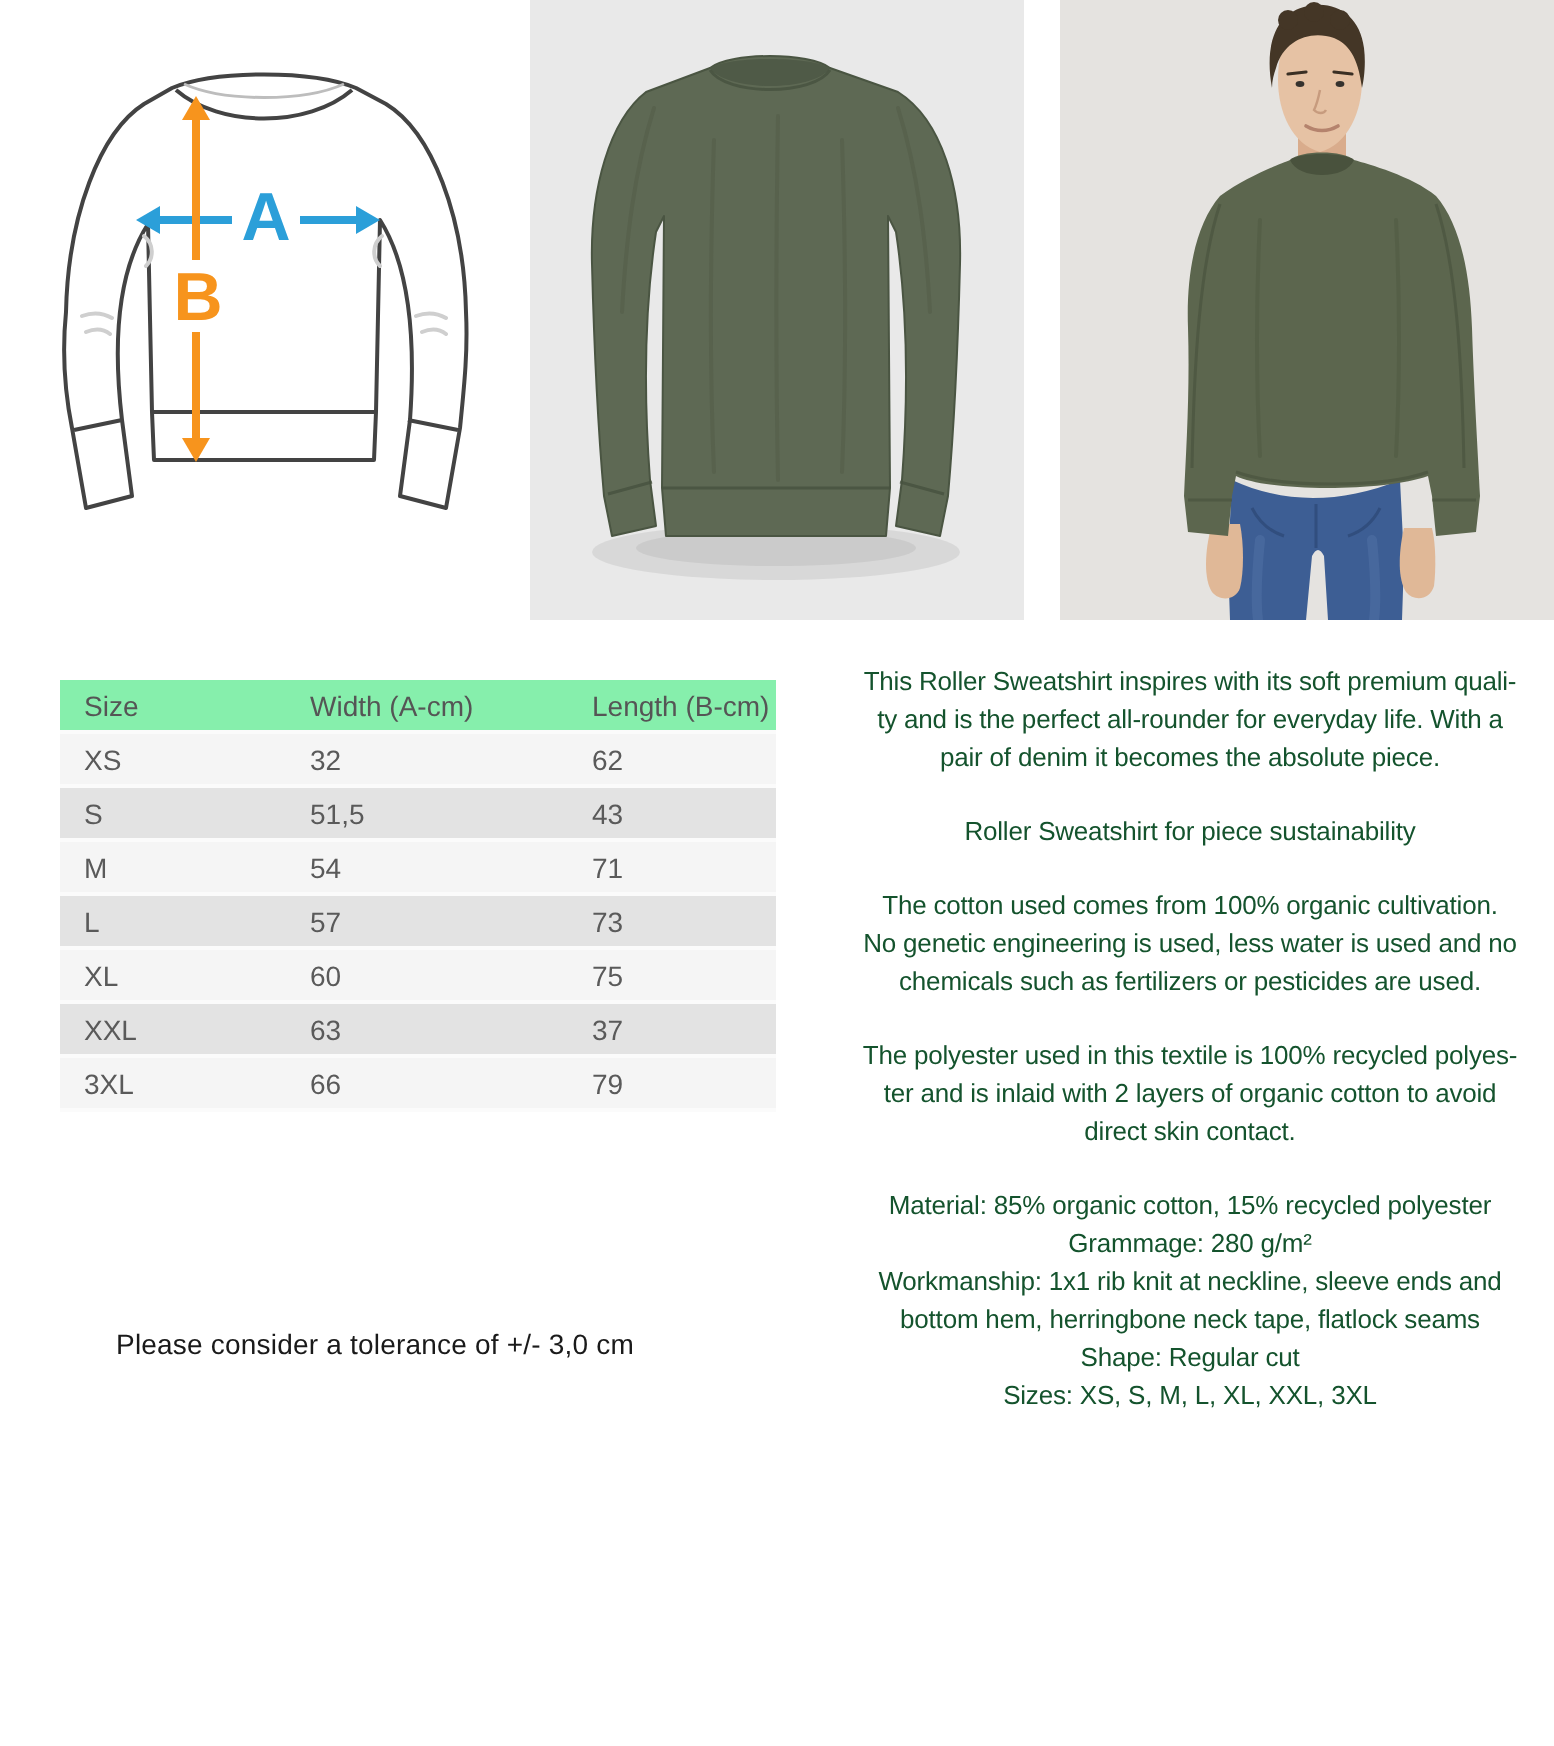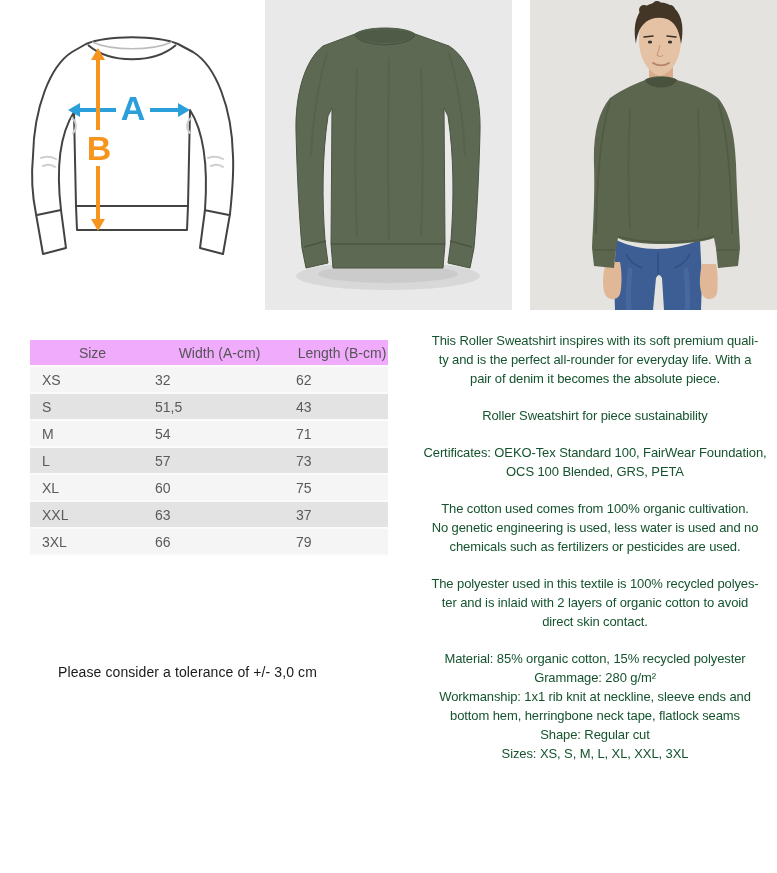--- a/index.html
+++ b/index.html
@@ -20,22 +20,22 @@
     border-collapse:collapse;
     width:358px;
     font-size:14px;
     color:#5a5a5a;
     table-layout:fixed;
   }
   .size-table col.c1{width:113px;}
   .size-table col.c2{width:141px;}
   .size-table col.c3{width:104px;}
   .size-table th{
-    text-align:center;font-weight:400;
-    background:#f0abfc;color:#555555;
+    text-align:left;font-weight:400;
+    background:#86efac;color:#555555;
     height:25px;padding:0 0 0 12px;
     border-bottom:2px solid #fbfbfb;
   }
   .size-table td{
     height:25px;padding:0 0 0 12px;
     border-bottom:2px solid #fbfbfb;
   }
   .size-table tbody tr:nth-child(odd) td{background:#f5f5f5;}
   .size-table tbody tr:nth-child(even) td{background:#e3e3e3;}
 
@@ -220,22 +220,20 @@
   </table>
 </div>
 
 <div class="abs tolerance" style="left:58px;top:664px;">Please consider a tolerance of +/- 3,0 cm</div>
 
 <div class="abs description" style="left:412px;top:331px;">
     <p>This Roller Sweatshirt inspires with its soft premium quali-
 ty and is the perfect all-rounder for everyday life. With a
 pair of denim it becomes the absolute piece.</p>
     <p>Roller Sweatshirt for piece sustainability</p>
-    <p>Certificates: OEKO-Tex Standard 100, FairWear Foundation,
-OCS 100 Blended, GRS, PETA</p>
     <p>The cotton used comes from 100% organic cultivation.
 No genetic engineering is used, less water is used and no
 chemicals such as fertilizers or pesticides are used.</p>
     <p>The polyester used in this textile is 100% recycled polyes-
 ter and is inlaid with 2 layers of organic cotton to avoid
 direct skin contact.</p>
     <p>Material: 85% organic cotton, 15% recycled polyester
 Grammage: 280 g/m²
 Workmanship: 1x1 rib knit at neckline, sleeve ends and
 bottom hem, herringbone neck tape, flatlock seams

